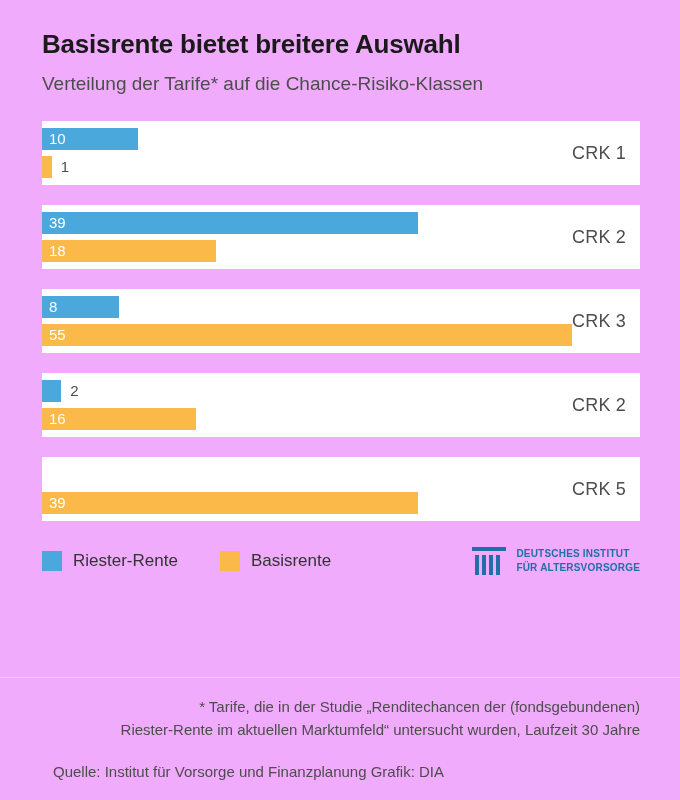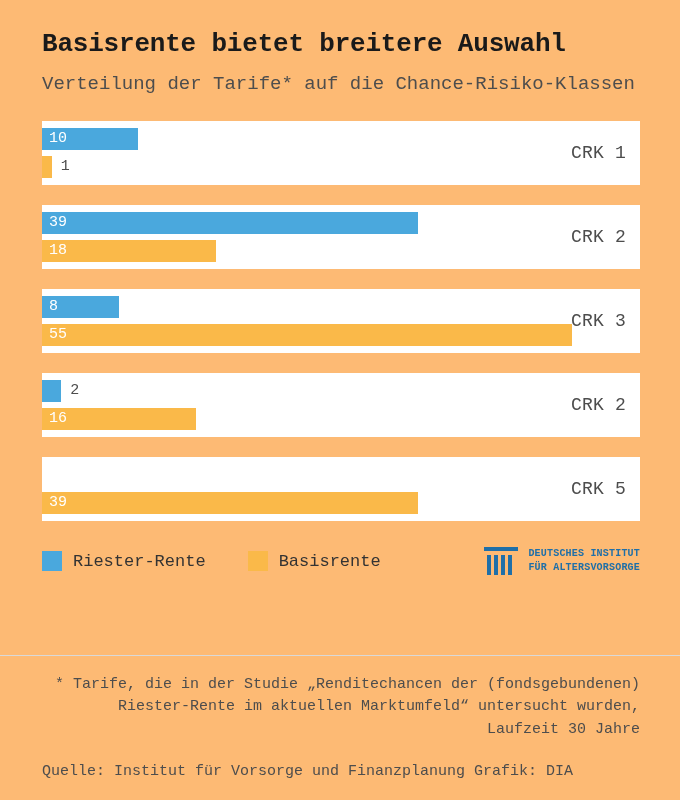--- a/index.html
+++ b/index.html
@@ -10,23 +10,22 @@
     width: 680px;
     height: 800px;
     background: #ffffff;
     font-family: "Liberation Sans", sans-serif;
     overflow: hidden;
   }
   .page {
     position: relative;
     width: 680px;
     height: 800px;
-    background: #fdba74;
+    background: #f0abfc;
     box-sizing: border-box;
-    font-family: Liberation Mono, monospace;
   }
 
   
   .header {
     padding: 30px 40px 0 42px;
   }
   .title {
     font-size: 26px;
     font-weight: bold;
     color: #1a1a1a;
@@ -166,21 +165,21 @@
     margin: 18px 0 0 0;
     text-align: right;
   }
   .footnote .ind {
     display: block;
     padding-left: 9px;
   }
   .source {
     font-size: 15px;
     color: #4d4d4d;
-    margin: 22px 0 20px 0;
+    margin: 22px 0 20px 11px;
   }
 </style>
 </head>
 <body>
 
 <div class="page">
 
   <div class="header">
     <h1 class="title">Basisrente bietet breitere Auswahl</h1>
     <p class="subtitle">Verteilung der Tarife* auf die Chance-Risiko-Klassen</p>

